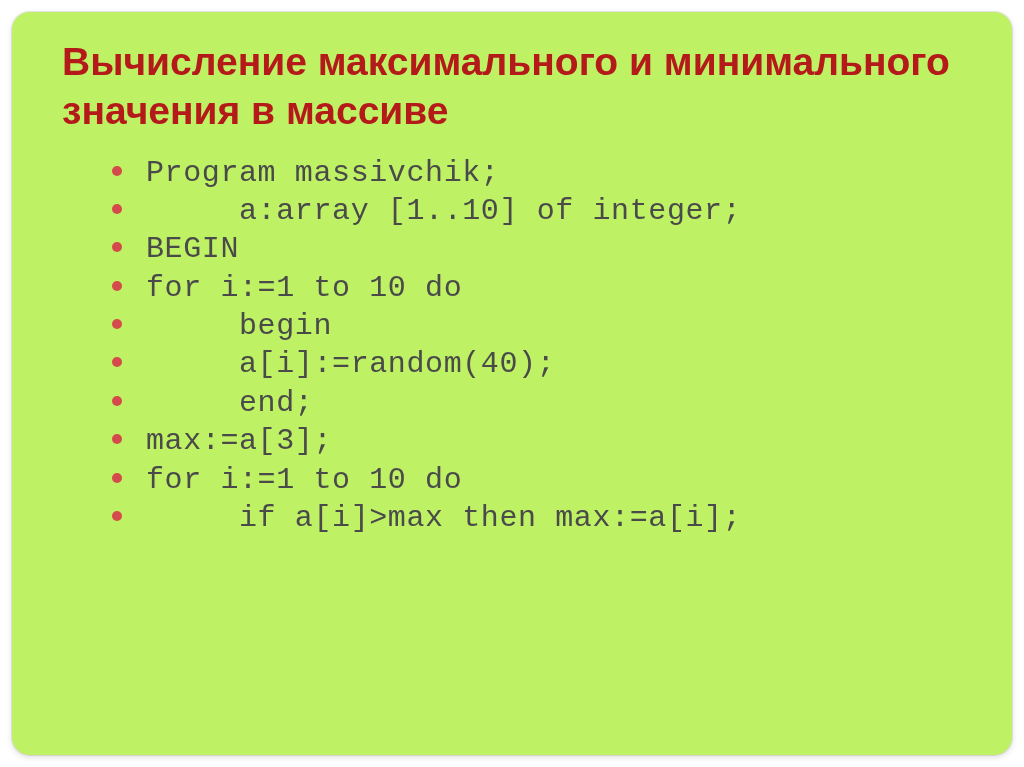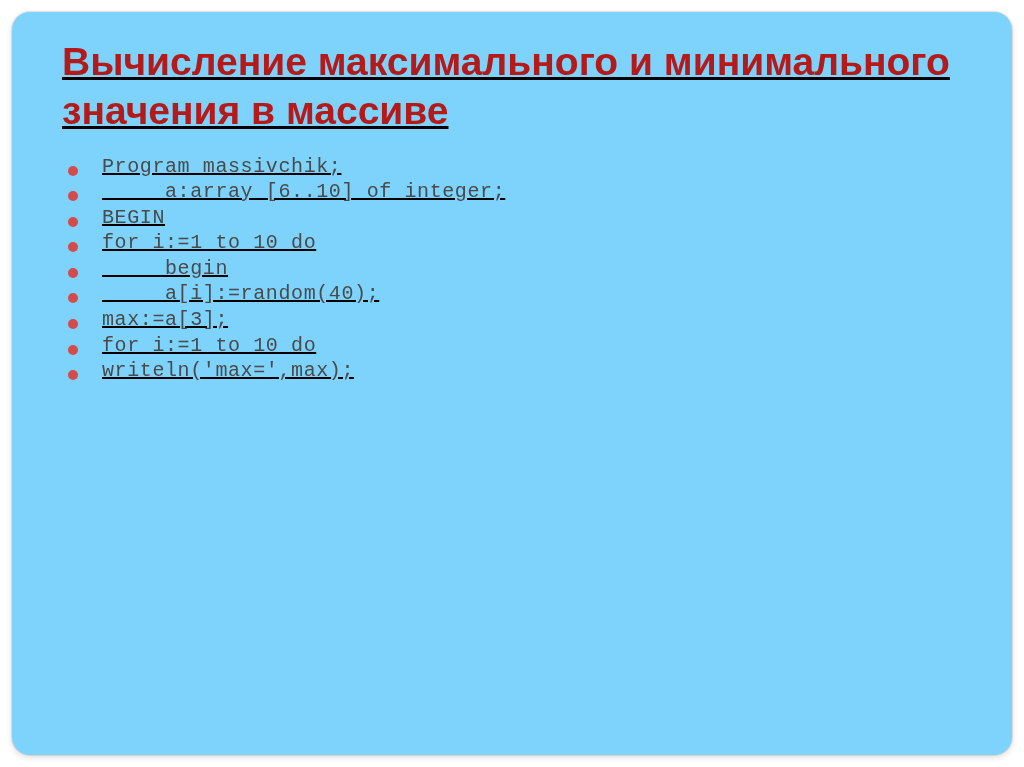--- a/index.html
+++ b/index.html
@@ -12,67 +12,68 @@
       height: 767px;
       background: #ffffff;
       font-family: Arial, sans-serif;
       display: flex;
       align-items: center;
       justify-content: center;
     }
     .slide {
       width: 1000px;
       height: 743px;
-      background: #7dd3fc;
+      background: #bef264;
       border-radius: 18px;
       box-shadow: 0 0 0 1px rgba(0,0,0,0.08), 0 2px 6px rgba(0,0,0,0.15);
       padding: 26px 50px 30px 50px;
       position: relative;
-      text-decoration: underline;
     }
     .title {
       color: #b41a1a;
       font-size: 39px;
       font-weight: bold;
       line-height: 1.25;
       margin-bottom: 18px;
     }
     .code-list {
       list-style: none;
       padding-left: 40px;
     }
     .code-list li {
       position: relative;
       font-family: 'Courier New', Courier, monospace;
-      font-size: 20px;
+      font-size: 30px;
       color: #4a4a4a;
       line-height: 1.28;
       letter-spacing: 0.6px;
       white-space: pre;
+      margin-left: 44px;
     }
     .code-list li::before {
       content: "";
       position: absolute;
       left: -34px;
       top: 12px;
       width: 10px;
       height: 10px;
       border-radius: 50%;
       background: #d54a4a;
     }
   </style>
 </head>
 <body>
 
 <div class="slide">
   <h1 class="title">Вычисление максимального и минимального значения в массиве</h1>
   <ul class="code-list">
     <li>Program massivchik;</li>
-    <li>     a:array [6..10] of integer;</li>
+    <li>     a:array [1..10] of integer;</li>
     <li>BEGIN</li>
     <li>for i:=1 to 10 do</li>
     <li>     begin</li>
     <li>     a[i]:=random(40);</li>
+    <li>     end;</li>
     <li>max:=a[3];</li>
     <li>for i:=1 to 10 do</li>
-    <li>writeln('max=',max);</li>
+    <li>     if a[i]&gt;max then max:=a[i];</li>
   </ul>
 </div>
 
 </body></html>

